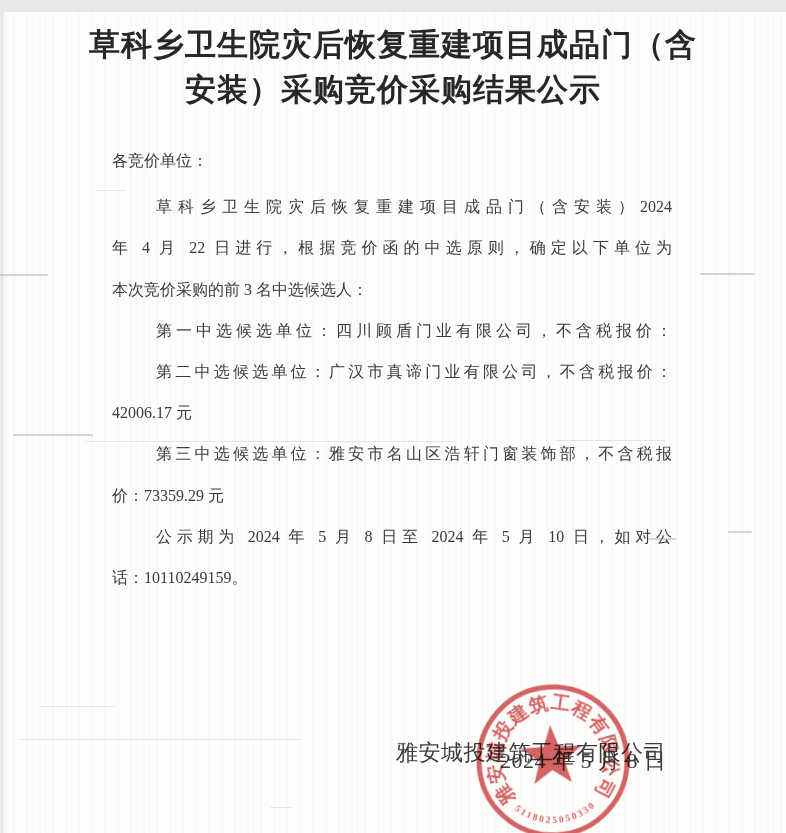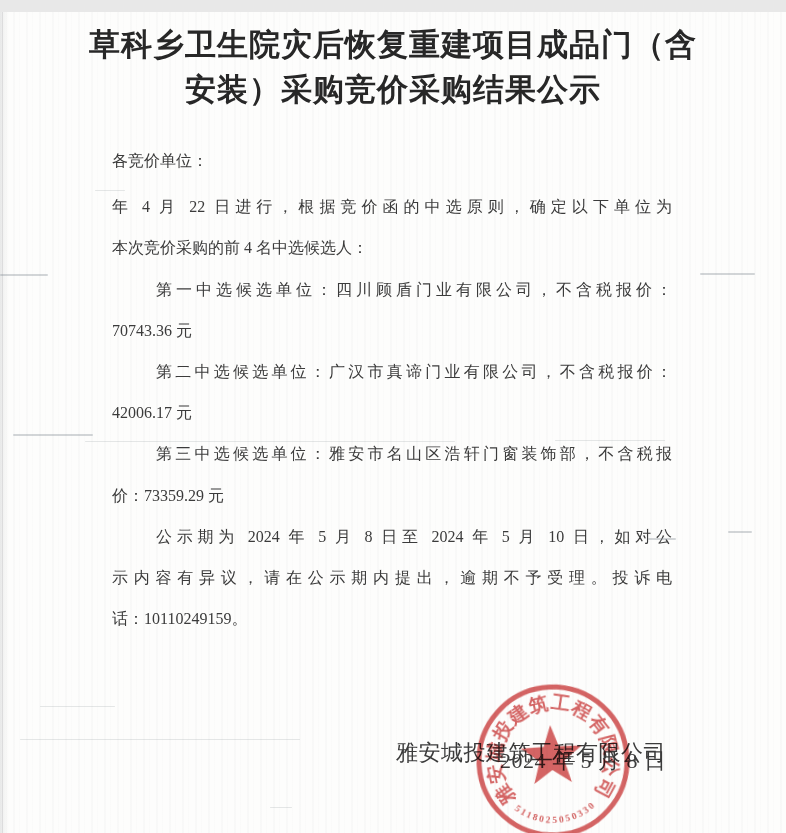--- a/index.html
+++ b/index.html
@@ -77,30 +77,29 @@
   <div class="edge-shade"></div>
   <div class="edge-line"></div>
 
   <div class="doc-title">
     <div>草科乡卫生院灾后恢复重建项目成品门（含</div>
     <div>安装）采购竞价采购结果公示</div>
   </div>
 
   <div class="body-text">
     <div class="ln first">各竞价单位：</div>
+    <div class="ln indent fill">草科乡卫生院灾后恢复重建项目成品门（含安装）2024</div>
     <div class="ln fill">年 4 月 22 日进行，根据竞价函的中选原则，确定以下单位为</div>
-    <div class="ln">本次竞价采购的前 4 名中选候选人：</div>
+    <div class="ln">本次竞价采购的前 3 名中选候选人：</div>
     <div class="ln indent fill">第一中选候选单位：四川顾盾门业有限公司，不含税报价：</div>
-    <div class="ln">70743.36 元</div>
     <div class="ln indent fill">第二中选候选单位：广汉市真谛门业有限公司，不含税报价：</div>
     <div class="ln">42006.17 元</div>
     <div class="ln indent fill">第三中选候选单位：雅安市名山区浩轩门窗装饰部，不含税报</div>
     <div class="ln">价：73359.29 元</div>
     <div class="ln indent fill">公示期为 2024 年 5 月 8 日至 2024 年 5 月 10 日，如对公</div>
-    <div class="ln fill">示内容有异议，请在公示期内提出，逾期不予受理。投诉电</div>
     <div class="ln">话：10110249159。</div>
   </div>
 
   <div class="sig sig-company">雅安城投建筑工程有限公司</div>
   <div class="sig sig-date">2024 年 5 月 8 日</div>
 
   <div class="stamp">
     <svg viewBox="0 0 170 170" xmlns="http://www.w3.org/2000/svg">
       <defs>
         <path id="arc-top" d="M 48.2 121.8 A 52 52 0 1 1 121.8 121.8" fill="none"></path>

